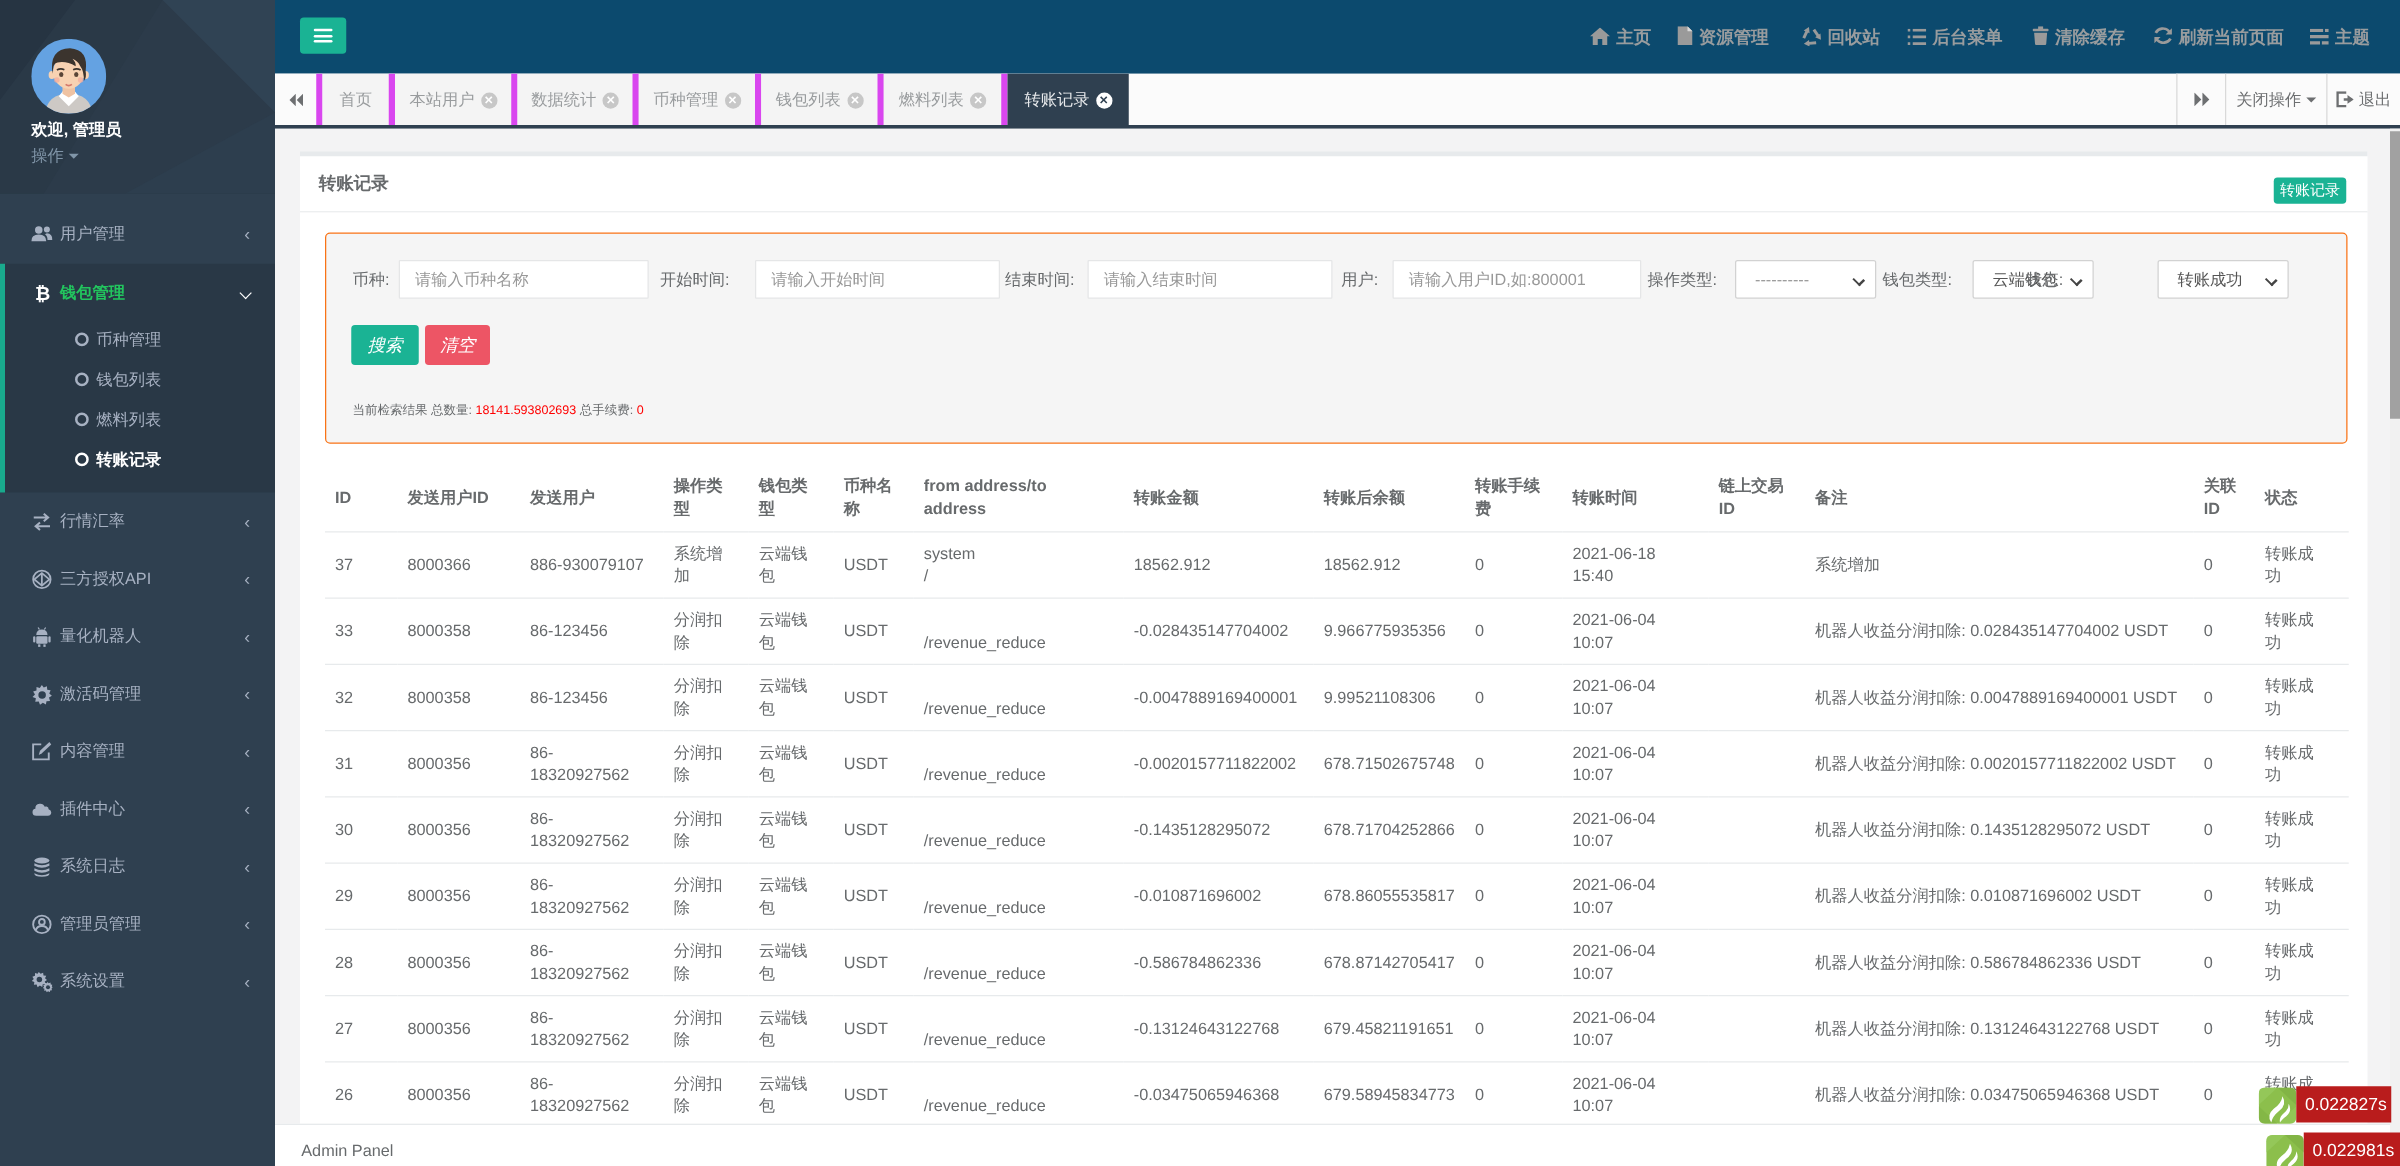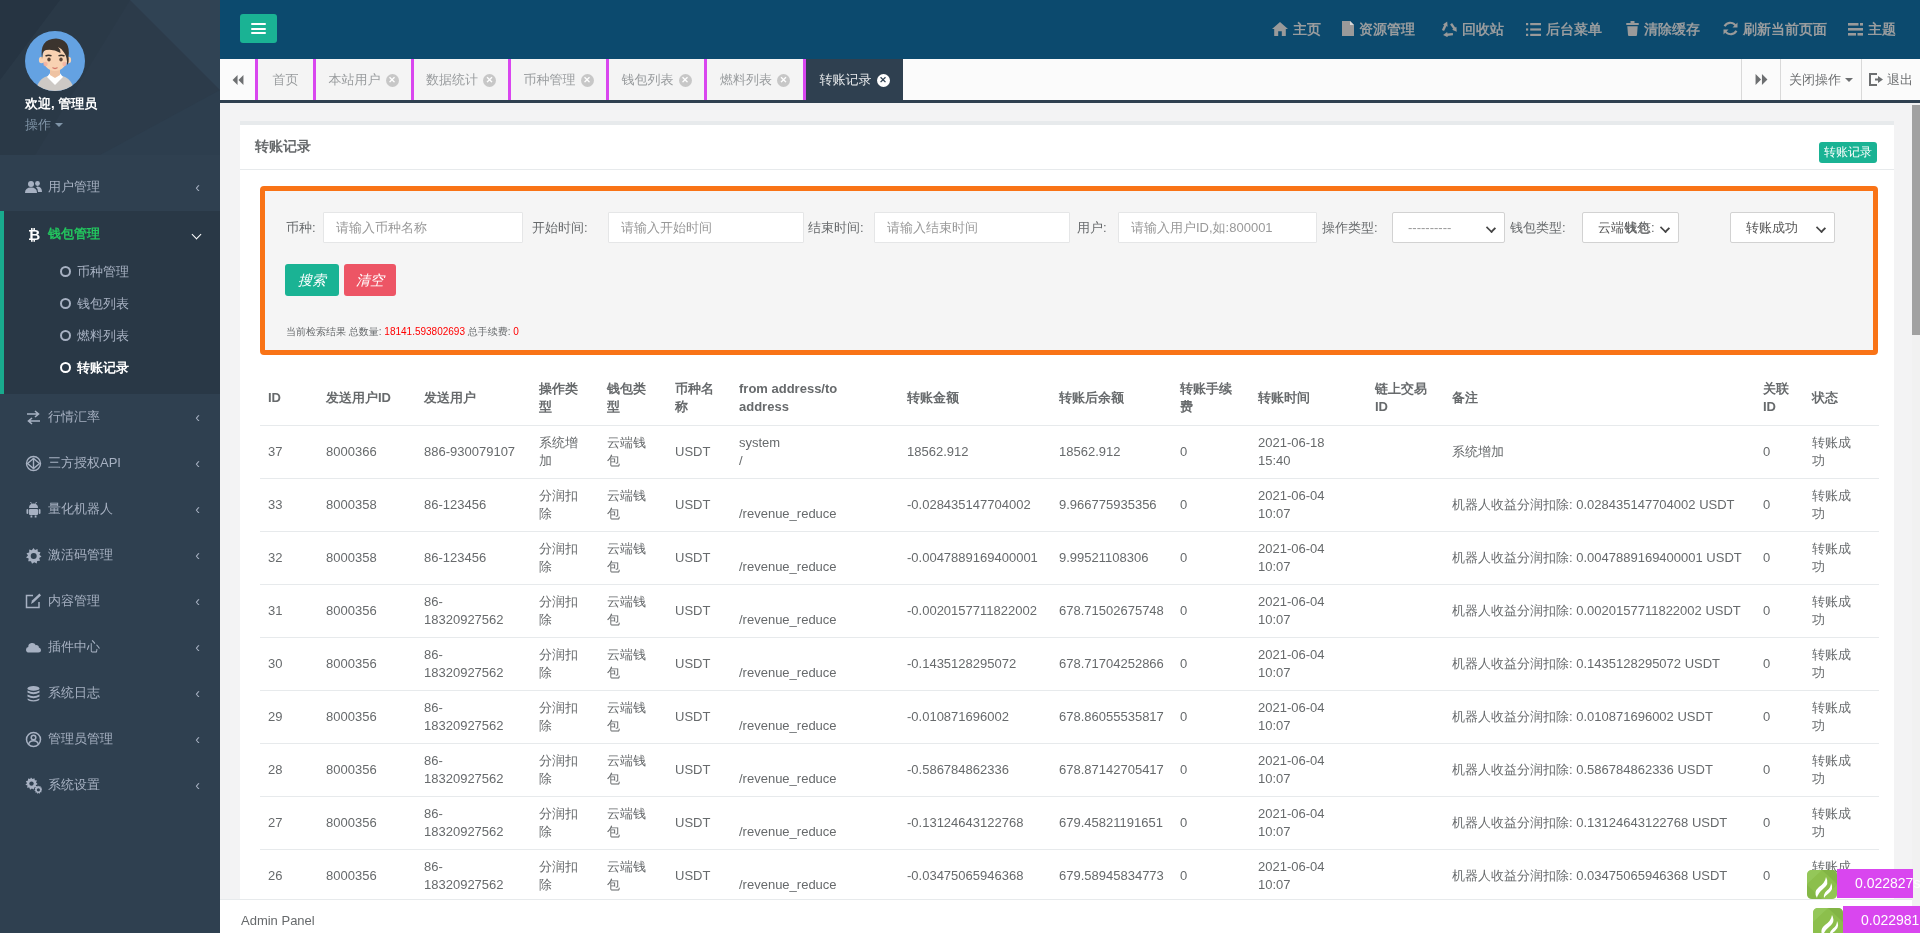--- a/index.html
+++ b/index.html
@@ -36,35 +36,35 @@
 
 #topbar { position:absolute; left:220px; top:0; width:1700px; height:59px; background:#0c4a6e; }
 #hamb { position:absolute; left:20px; top:14px; width:37px; height:29px; background:#1ab394; border-radius:3px; }
 #hamb .b { position:absolute; left:11px; width:15px; height:2px; background:#ffffff; border-radius:1px; }
 #topmenu { position:absolute; left:0; top:0; width:1700px; height:59px; font-size:14px; color:#999c9e; font-weight:bold; }
 #topmenu .ti { position:absolute; top:0; height:59px; line-height:59px; white-space:nowrap; }
 #topmenu svg { vertical-align:-2px; margin-right:5px; }
 
 
 #tabbar { position:absolute; left:220px; top:59px; width:1700px; height:44px; background:#fbfbfb; border-bottom:3px solid #2f4050; }
-.tab { position:absolute; top:0; height:41px; line-height:41px; text-align:center; font-size:13px; color:#999c9e; border-right:3px solid #d946ef; background:#f4f4f4; }
+.tab { position:absolute; top:0; height:41px; line-height:41px; text-align:center; font-size:13px; color:#999c9e; border-right:5px solid #d946ef; background:#f4f4f4; }
 .tab .cx { display:inline-block; width:13px; height:13px; background:#c7c7c7; border-radius:50%; color:#ffffff; font-size:9px; line-height:13px; font-weight:bold; margin-left:5px; vertical-align:1px; font-family:"Liberation Sans",sans-serif; }
 .tab.activetab { background:#2f4050; color:#e8eaec; border-right:none; }
 .tab.activetab .cx { background:#ffffff; color:#2f4050; }
 .tbr { position:absolute; top:0; height:41px; line-height:41px; border-left:1px solid #d9d9d9; text-align:center; font-size:13px; color:#6d6f71; background:#fbfbfb; }
 
 
 #content { position:absolute; left:220px; top:103px; width:1700px; height:830px; background:#f3f3f4; }
 #ibox { position:absolute; left:20px; top:18px; width:1654px; }
 #ibox-title { position:relative; height:49px; background:#ffffff; border-top:4px solid #e7eaec; border-bottom:1px solid #e7eaec; }
 #ibox-title h5 { position:absolute; left:15px; top:14px; line-height:14px; font-size:14px; color:#676a6c; font-weight:bold; }
 #btn-top { position:absolute; right:17px; top:17px; width:58px; height:21px; background:#1ab394; border-radius:3px; color:#ffffff; font-size:12px; text-align:center; line-height:21px; }
 #ibox-body { position:relative; background:#ffffff; height:729px; }
 
-#filterbox { position:absolute; left:20px; top:16px; width:1618px; height:169px; background:#f5f5f5; border:5px solid #f97316; border-radius:4px; }
+#filterbox { position:absolute; left:20px; top:16px; width:1618px; height:169px; background:#f5f5f5; border:1px solid #f97316; border-radius:4px; }
 .flabel { position:absolute; top:21px; height:31px; line-height:31px; font-size:13px; color:#676a6c; }
 .finput { position:absolute; top:21px; height:31px; background:#ffffff; border:1px solid #e5e6e7; border-radius:1px; font-size:13px; color:#999; line-height:29px; padding-left:12px; }
 .fselect { position:absolute; top:21px; height:31px; background:#ffffff; border:1px solid #d2d2d2; border-radius:2px; font-size:13px; color:#555; line-height:29px; padding-left:15px; }
 .fselect .sv { position:absolute; right:9px; top:11px; width:8px; height:8px; border-right:2px solid #444; border-bottom:2px solid #444; transform:rotate(45deg) scale(1,0.8); }
 .fbtn { position:absolute; top:73px; height:32px; border-radius:3px; color:#ffffff; font-size:14px; text-align:center; line-height:32px;font-style:italic; }
 #resline { position:absolute; left:21px; top:134px; font-size:10px; color:#676a6c; }
 #resline .red { color:#ff0000; }
 
 
 table { position:absolute; left:20px; top:202px; width:1619px; border-collapse:collapse; table-layout:fixed; font-size:13px; color:#676a6c; }
@@ -76,21 +76,21 @@
 
 #footer { position:absolute; left:220px; top:899px; width:1700px; height:34px; background:#ffffff; border-top:1px solid #e7eaec; z-index:6; }
 #footer span { position:absolute; left:21px; top:13px; font-size:13px; color:#676a6c; }
 
 
 #sbar { position:absolute; right:0; top:103px; width:8px; height:830px; background:#f1f1f1; z-index:7; }
 #sthumb { position:absolute; left:0; top:2px; width:8px; height:230px; background:#a1a1a1; }
 
 
 .trace { position:absolute; z-index:20; }
-.trace .lab { position:absolute; background:#d946ef; color:#ffffff; font-size:14px; line-height:29px; padding-left:18px; }
+.trace .lab { position:absolute; background:#b91c1c; color:#ffffff; font-size:14px; line-height:29px; padding-left:7px; }
 </style>
 </head>
 <body>
 
 <div id="sidebar">
   <div id="profile">
     <svg class="bgp" width="220" height="155" viewBox="0 0 220 155">
       <rect width="220" height="155" fill="#2c3b4a"></rect>
       <polygon points="0,0 130,0 35,155 0,155" fill="#2a3947"></polygon>
       <polygon points="130,0 220,0 220,90" fill="#304354"></polygon>

